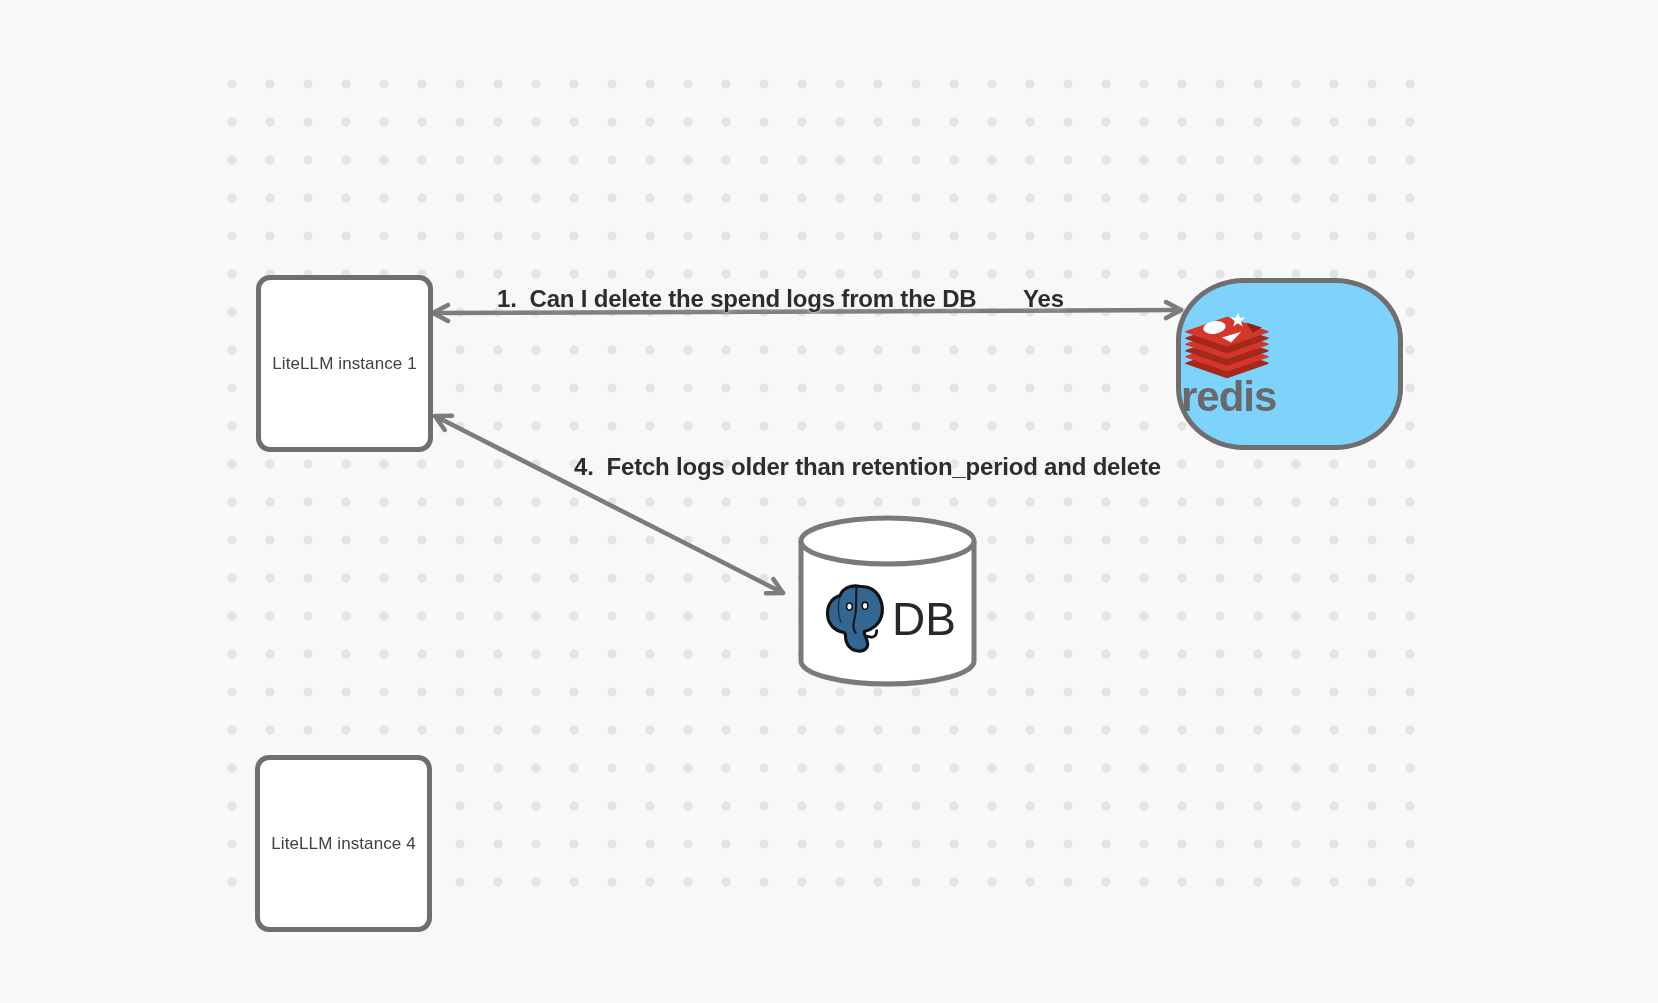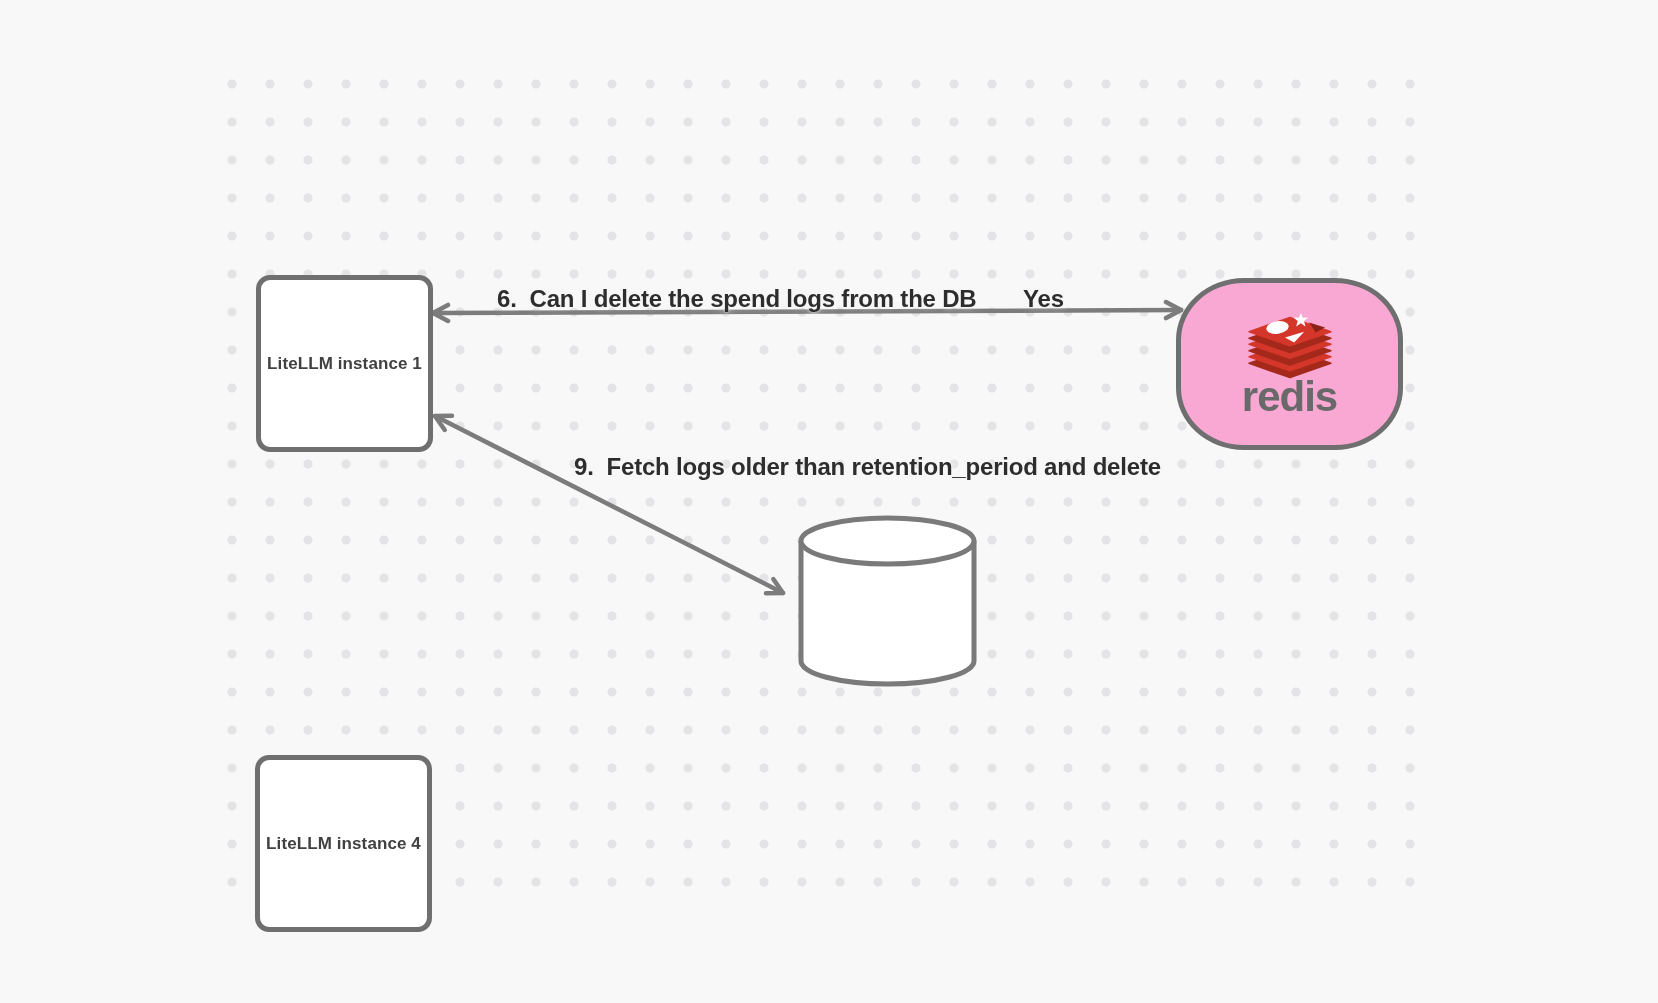--- a/index.html
+++ b/index.html
@@ -15,26 +15,26 @@
     background-image:radial-gradient(circle,#e4e4e6 4.2px,transparent 4.9px);
     background-size:38px 38px;
   }
   .edges-layer{position:absolute;left:0;top:0;z-index:2;}
   .node-box{
     position:absolute;width:177px;height:177px;box-sizing:border-box;
     background:#ffffff;border:5px solid #6f6f6f;border-radius:14px;
     display:flex;align-items:center;justify-content:center;z-index:3;
   }
   .node-box span{
-    font-size:17px;color:#414141;letter-spacing:.1px;font-weight:bold;
+    font-size:17px;color:#414141;letter-spacing:.1px;
   }
   .redis-node{
     position:absolute;left:1176px;top:278px;width:227px;height:172px;box-sizing:border-box;
-    background:#f9a8d4;border:5px solid #6f6f6f;border-radius:68px/62px;
-    display:flex;flex-direction:column;align-items:center;justify-content:center;z-index:3;
+    background:#7dd3fc;border:5px solid #6f6f6f;border-radius:68px/62px;
+    display:flex;flex-direction:column;justify-content:center;z-index:3;
   }
   .redis-wordmark{
     font-size:42px;font-weight:700;color:#696969;letter-spacing:-1px;
     line-height:1;margin-top:-4px;
   }
   .db-node{position:absolute;left:798px;top:515px;width:179px;height:172px;z-index:3;}
   .db-cyl{position:absolute;left:0;top:0;}
   .db-content{
     position:absolute;left:8px;top:62px;width:163px;height:84px;
     display:flex;align-items:center;justify-content:center;
@@ -90,19 +90,33 @@
       <polygon points="78,15 97,21 86,27" fill="#8c2115"></polygon>
     </svg>
     <div class="redis-wordmark">redis</div>
   </div>
 
   <div class="db-node">
     <svg class="db-cyl" width="179" height="172" viewBox="0 0 179 172">
       <path d="M3,26 L3,146 A86.5,23 0 0 0 176,146 L176,26" fill="#ffffff" stroke="#7a7a7a" stroke-width="5" stroke-linejoin="round"></path>
       <ellipse cx="89.5" cy="26" rx="86.5" ry="23" fill="#ffffff" stroke="#7a7a7a" stroke-width="5"></ellipse>
     </svg>
+    <div class="db-content">
+      <svg width="78" height="78" viewBox="0 0 100 100">
+        <path d="M52,8 C40,6 30,11 27,20 C16,23 10,33 11,45 C12,57 20,65 31,67
+                 C33,67.5 34,69 34,72 C34,82 40,90 50,91 C59,92 64,86 62,79
+                 C61,74 58,72 58,66 C68,64 77,57 80,47 C84,33 78,15 64,10
+                 C60,8.5 56,8.5 52,8 Z" fill="#336791" stroke="#111111" stroke-width="4" stroke-linejoin="round"></path>
+        <path d="M48,10 C47,25 49,40 45,52 C43,60 44,64 47,68" fill="none" stroke="#111111" stroke-width="2.5" stroke-linecap="round"></path>
+        <path d="M27,20 C24,30 24,44 28,54" fill="none" stroke="#111111" stroke-width="2" stroke-linecap="round" opacity=".55"></path>
+        <ellipse cx="39" cy="34" rx="3.6" ry="4.6" fill="#ffffff" stroke="#111111" stroke-width="2"></ellipse>
+        <ellipse cx="59" cy="33" rx="3.6" ry="4.6" fill="#ffffff" stroke="#111111" stroke-width="2"></ellipse>
+        <path d="M62,72 C69,75 74,72 74,65" fill="none" stroke="#111111" stroke-width="3.5" stroke-linecap="round"></path>
+      </svg>
+      <span class="db-label">DB</span>
+    </div>
   </div>
 
-  <div class="edge-label" style="left:497px;top:285px">6.  Can I delete the spend logs from the DB</div>
+  <div class="edge-label" style="left:497px;top:285px">1.  Can I delete the spend logs from the DB</div>
   <div class="edge-label" style="left:1023px;top:285px">Yes</div>
-  <div class="edge-label" style="left:574px;top:453px">9.  Fetch logs older than retention_period and delete</div>
+  <div class="edge-label" style="left:574px;top:453px">4.  Fetch logs older than retention_period and delete</div>
 
 </div>
 
 </body></html>

